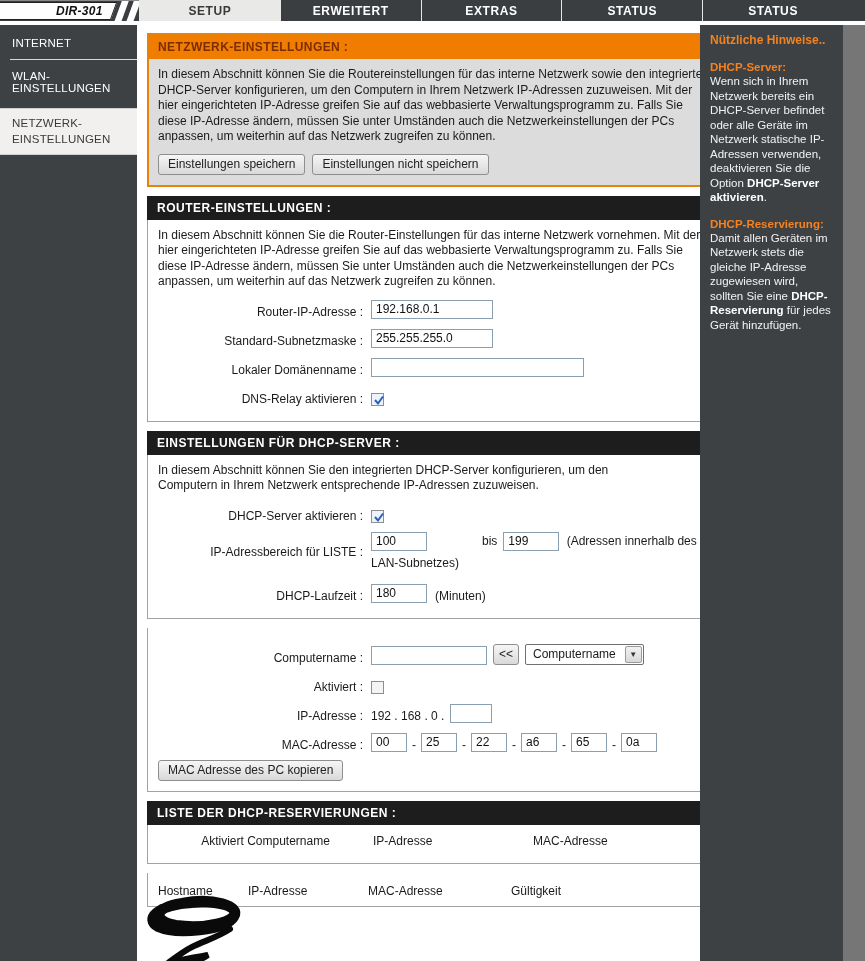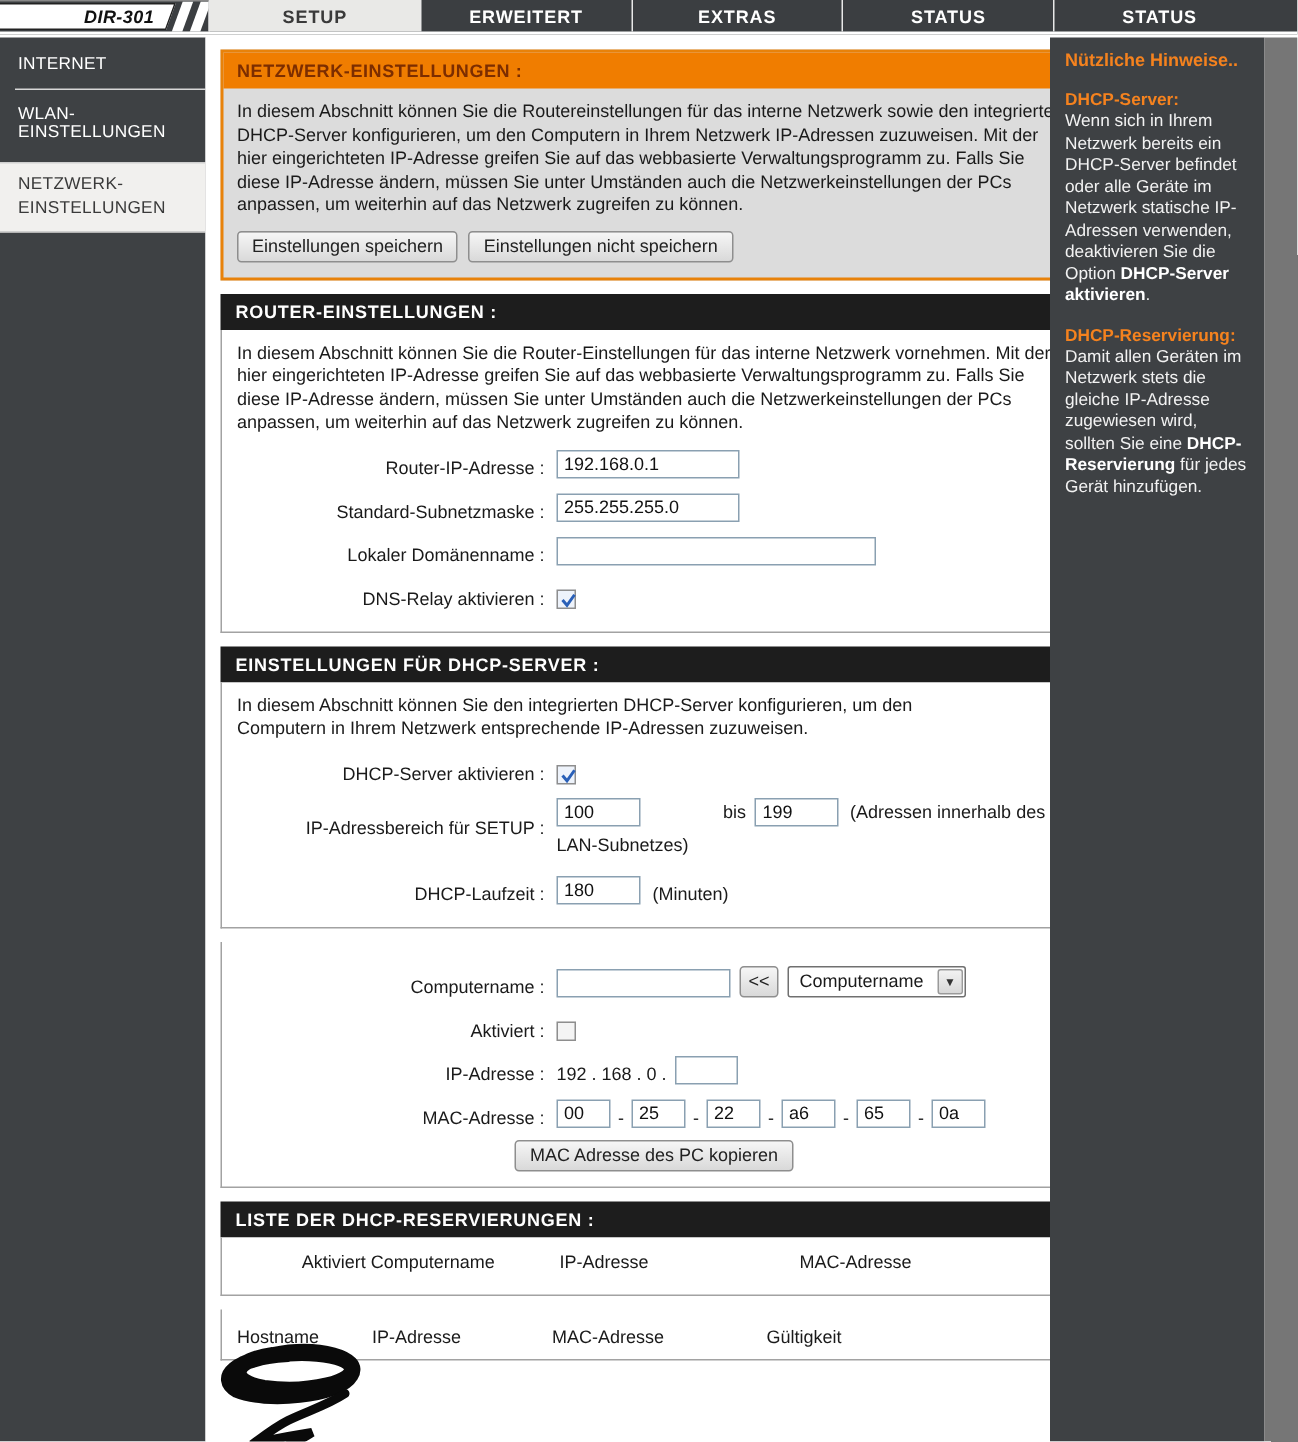--- a/index.html
+++ b/index.html
@@ -79,21 +79,21 @@
 
   .selectbox { display:inline-flex; align-items:center; border:1px solid #707070;
     border-radius:2px; background:#fff; height:21px; margin-left:6px; cursor:pointer; }
   .selectbox .sel-text { padding:0 8px 0 7px; font-size:12px; }
   .sel-arrow { width:17px; height:17px; margin:1px; border:1px solid #9a9a9a; border-radius:2px;
     background:linear-gradient(#f2f2f2,#d8d8d8); display:flex; align-items:center;
     justify-content:center; font-size:8px; color:#333; }
   .btn-sm { padding:2px 5px 3px; margin-left:6px; }
 
   .mac-sep { margin:0 5px; }
-  .center-row { display:flex; justify-content:center; margin:8px 0 2px; }
+  .center-row { display:flex; justify-content:flex-start; margin:8px 0 2px; }
 
   
   .cols { display:flex; padding:2px 0 6px; }
   .cols .c1 { width:215px;text-align:center; } .cols .c2 { width:160px; } .cols .c3 { flex:1; }
   .tbl { position:relative; }
   .trow { display:flex; line-height:22px; }
   .th { }
   .cell-host { width:90px; flex:none; }
   .cell-ip { width:120px; flex:none; }
   .cell-mac { width:143px; flex:none; }
@@ -180,21 +180,21 @@
       <p class="desc" style="max-width:452px;">In diesem Abschnitt können Sie den integrierten DHCP-Server konfigurieren, um den Computern in Ihrem Netzwerk entsprechende IP-Adressen zuzuweisen.</p>
       <div class="frow">
         <span class="flabel">DHCP-Server aktivieren :</span>
         <div class="checkbox checked">
           <svg width="14" height="14" viewBox="0 0 14 14">
             <polyline points="3,7 6,10.5 11,3.5" fill="none" stroke="#2a60b8" stroke-width="2"></polyline>
           </svg>
         </div>
       </div>
       <div class="frow" style="align-items:center;">
-        <span class="flabel">IP-Adressbereich für SETUP :</span>
+        <span class="flabel">IP-Adressbereich für LISTE :</span>
         <div class="range-flow">
           <input type="text" class="in-small" value="100" style=""><span class="bis">bis</span><input type="text" class="in-small" value="199" style="">
           <span>(Adressen innerhalb des LAN-Subnetzes)</span>
         </div>
       </div>
       <div class="frow">
         <span class="flabel">DHCP-Laufzeit :</span>
         <input type="text" class="in-small" value="180" style="">
         <span style="margin-left:8px;">(Minuten)</span>
       </div>

